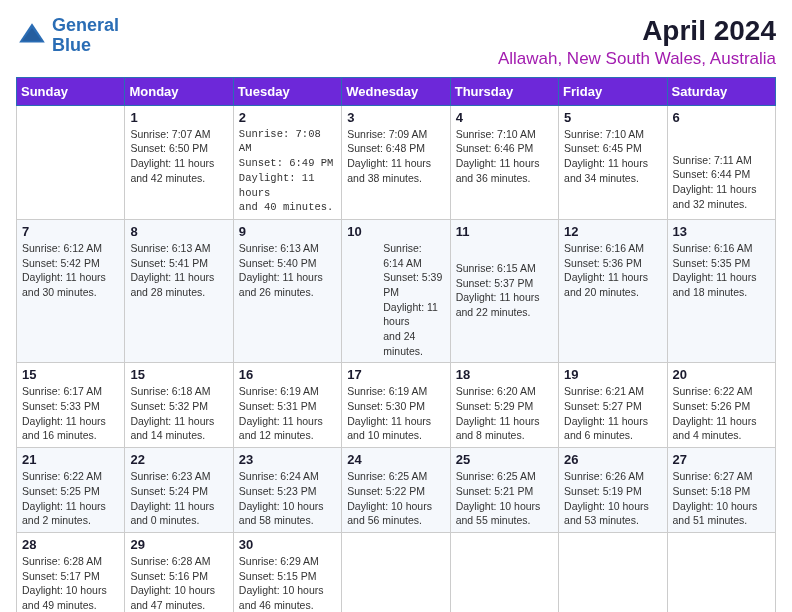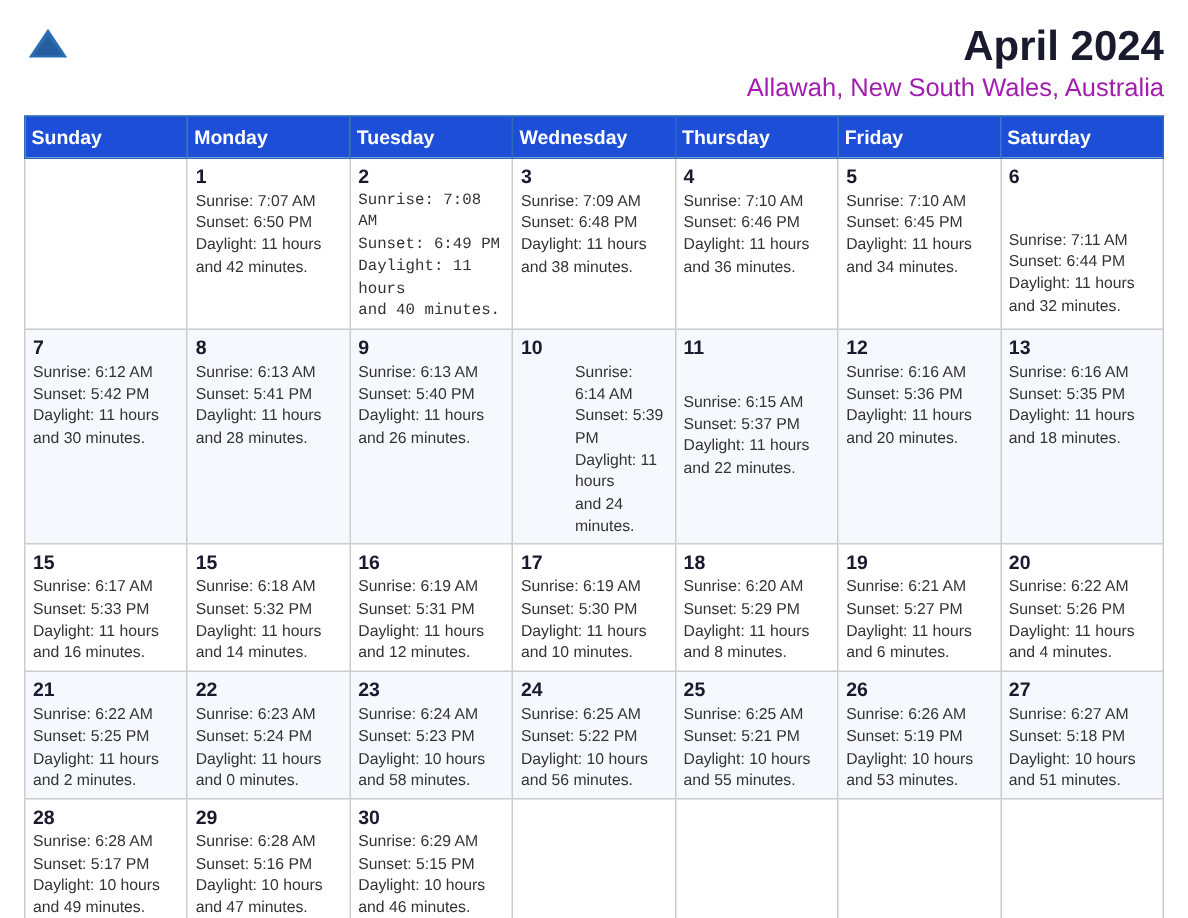--- a/index.html
+++ b/index.html
@@ -47,21 +47,21 @@
       font-size: 17px;
       color: #a21caf;
       margin-top: 2px;
     }
     .calendar {
       width: 100%;
       border-collapse: collapse;
       font-size: 11px;
     }
     .calendar th {
-      background: #1d4ed8;
+      background: #6d28d9;
       color: #fff;
       padding: 6px 4px;
       text-align: left;
       font-size: 13px;
       font-weight: bold;
       border: 1px solid #2a6db5;
     }
     .calendar td {
       border: 1px solid #ccc;
       vertical-align: top;
@@ -91,20 +91,24 @@
   </style>
 </head>
 <body>
 
 <div class="header">
   <div class="logo">
     <svg class="logo-icon" viewBox="0 0 40 40">
       <polygon points="20,4 36,28 4,28" fill="#2a6db5"></polygon>
       <polygon points="20,10 32,26 8,26" fill="#1a3a6e" opacity="0.3"></polygon>
     </svg>
+    <div class="logo-text">
+      <div><span>General</span></div>
+      <div><span>Blue</span></div>
+    </div>
   </div>
   <div class="title-block">
     <div class="month-title">April 2024</div>
     <div class="subtitle">Allawah, New South Wales, Australia</div>
   </div>
 </div>
 
 <table class="calendar">
   <thead>
     <tr>

